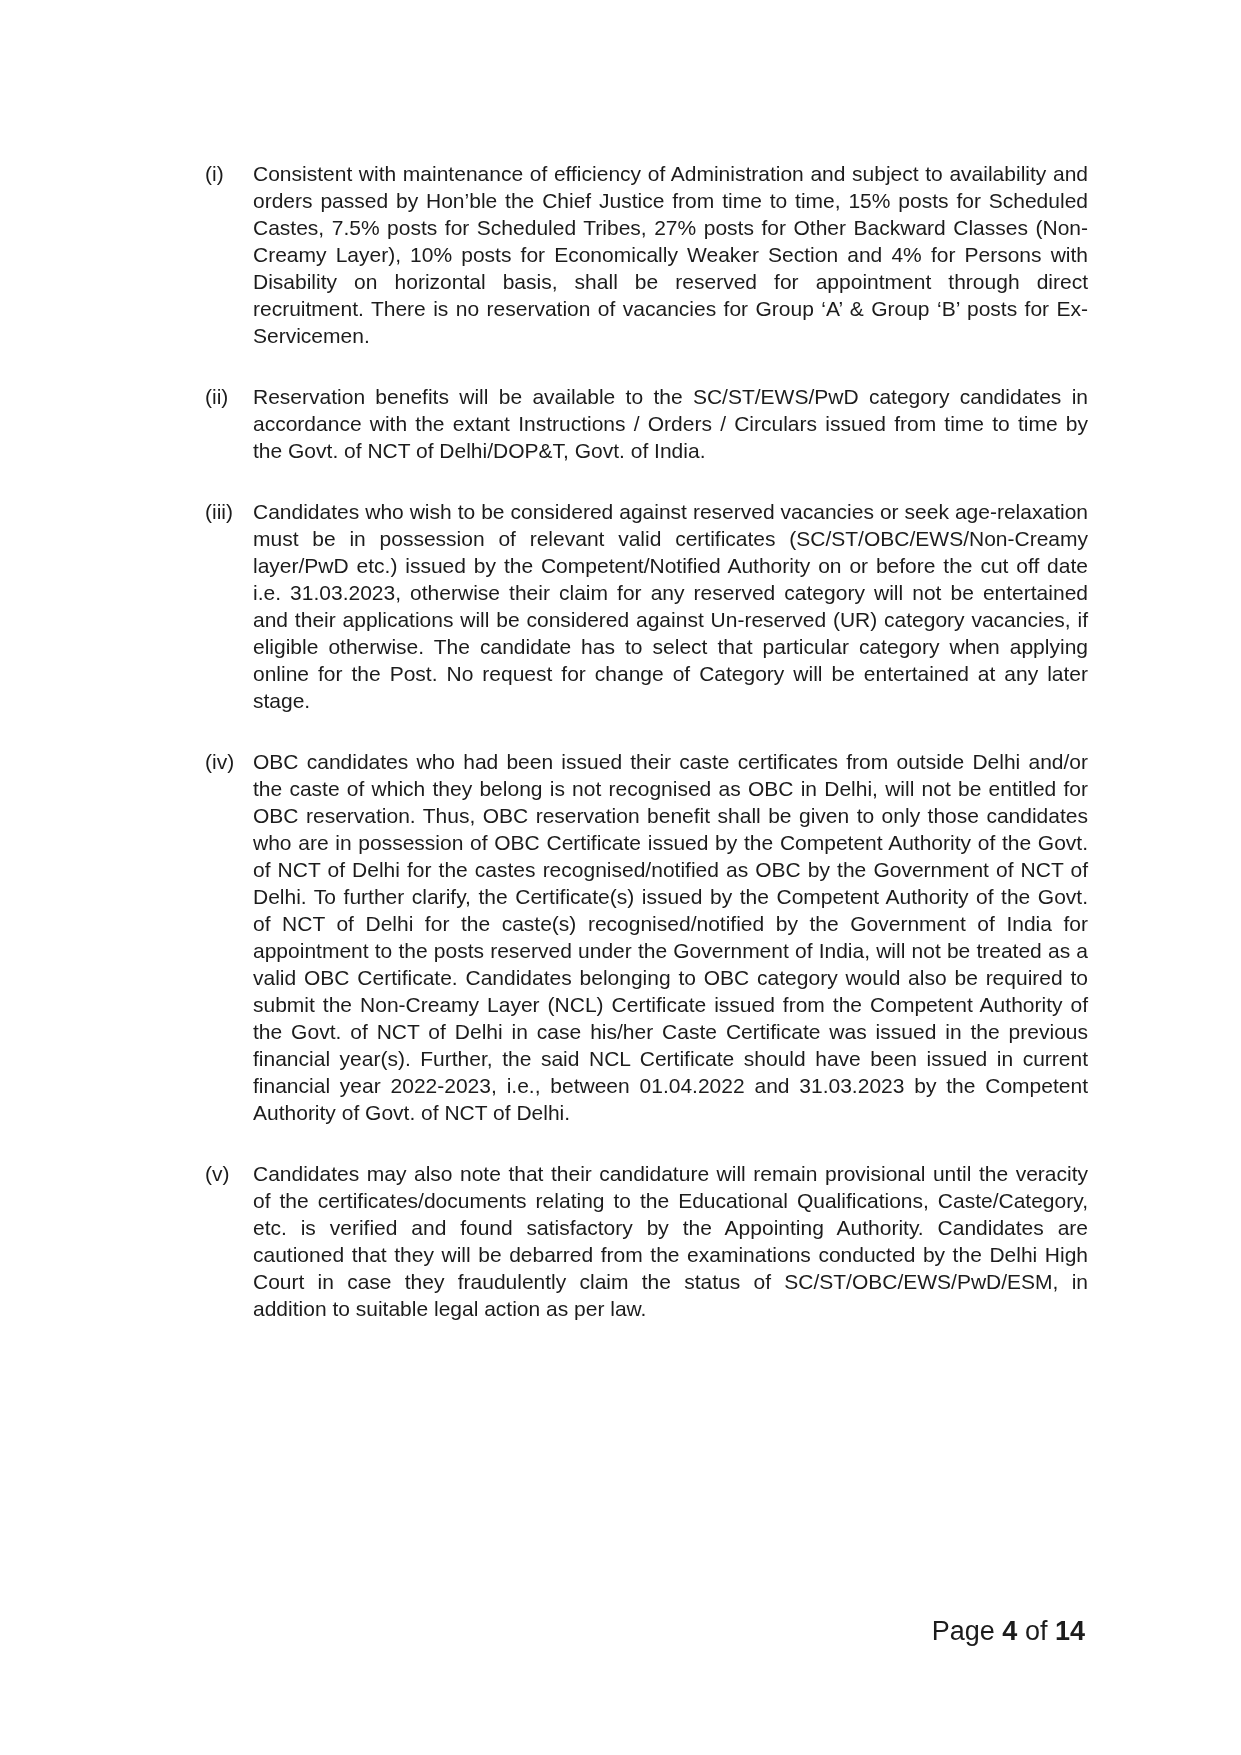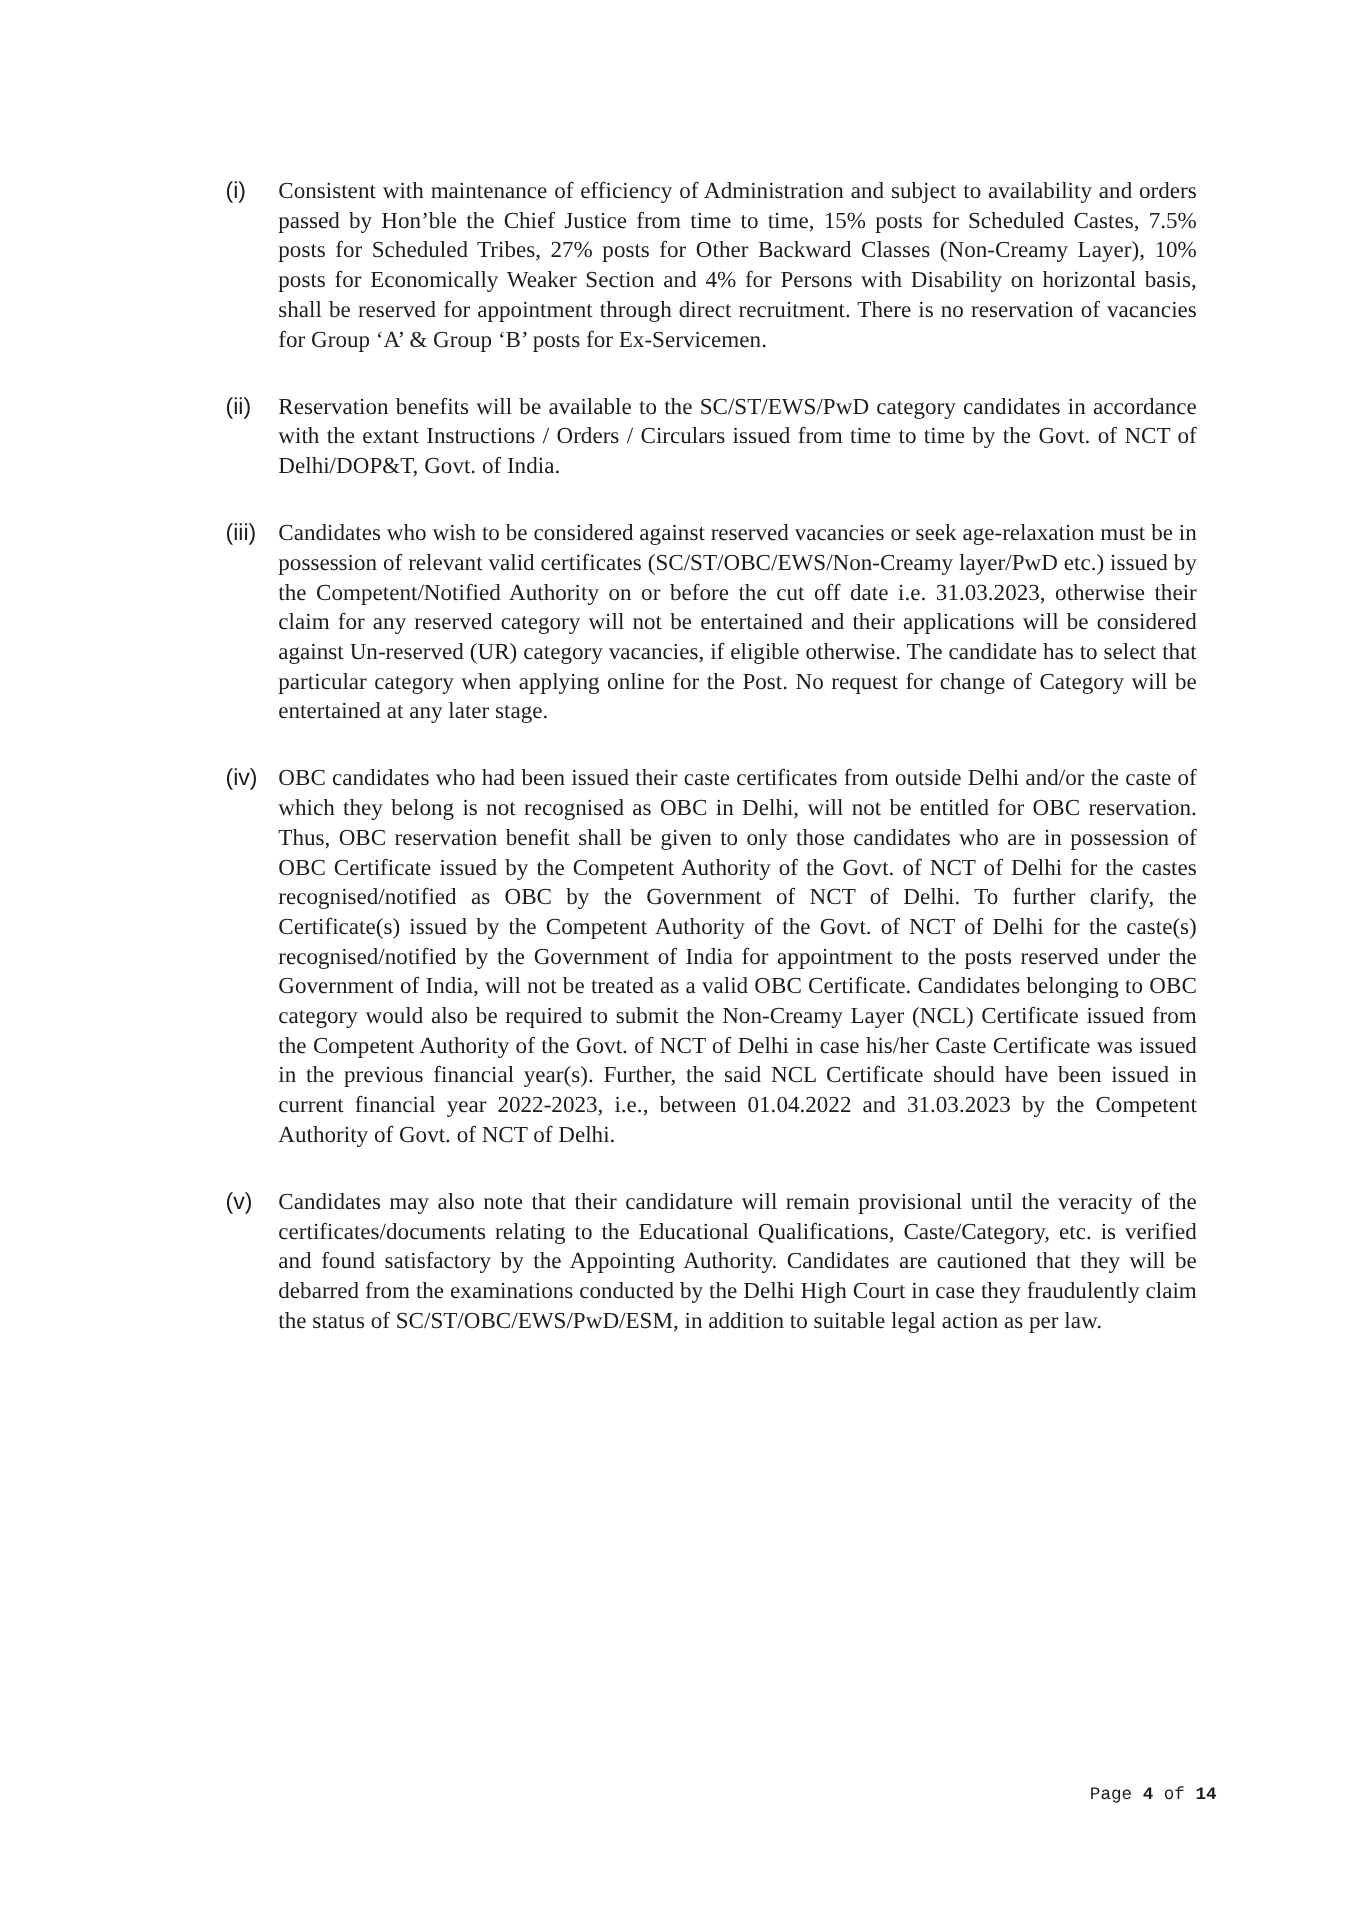--- a/index.html
+++ b/index.html
@@ -31,31 +31,29 @@
   }
   .para-marker {
     flex: none;
     width: 48px;
     text-align: left;
     white-space: nowrap;
   }
   .para-text {
     flex: 1;
     text-align: justify;
-    font-family: Liberation Serif, serif;
   }
   .footer {
     position: absolute;
     top: 1618px;
-    right: 135px;
-    font-size: 16px;
+    right: 156px;
+    font-size: 27px;
     line-height: 27px;
     color: #1c1c1c;
     white-space: nowrap;
-    font-family: Liberation Mono, monospace;
   }
   .footer .bold {
     font-weight: bold;
   }
 </style>
 </head>
 <body>
 
 <div class="page">
   <div class="content">

